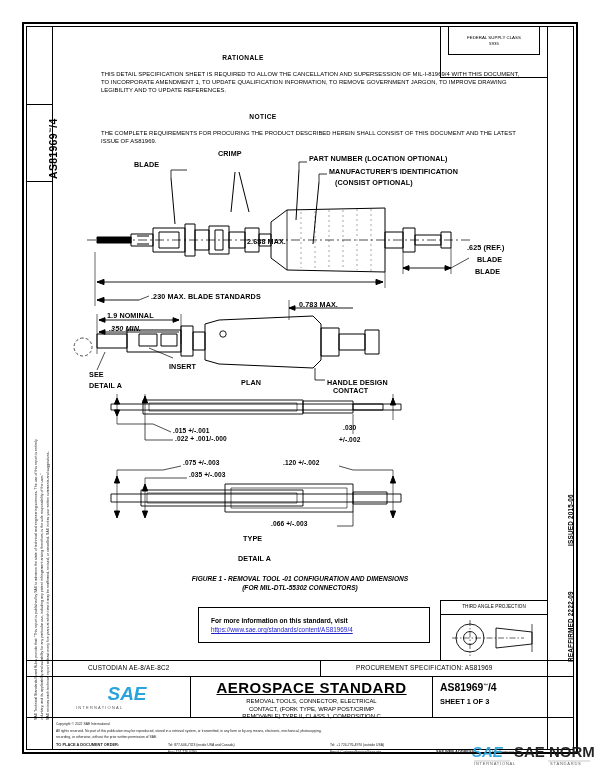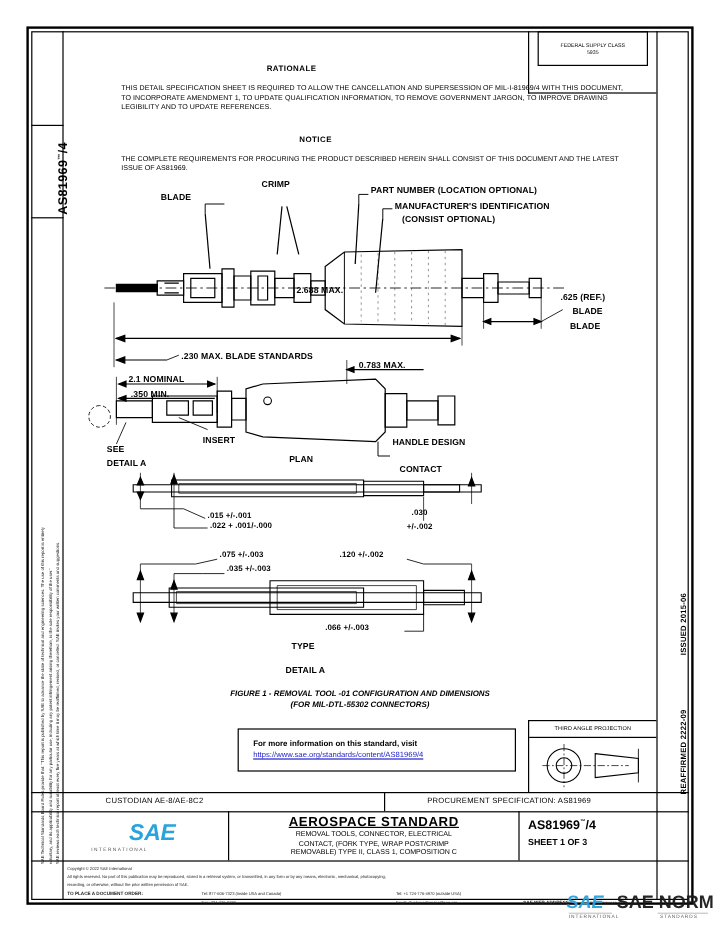--- a/index.html
+++ b/index.html
@@ -55,21 +55,21 @@
   
   .tb-top{position:absolute;left:26px;top:660px;width:548px;height:1px;background:#000;}
   .tb-mid{position:absolute;left:26px;top:676px;width:548px;height:1px;background:#000;}
   .tb-v1{position:absolute;left:320px;top:660px;width:1px;height:16px;background:#000;}
   .tb-v2{position:absolute;left:190px;top:676px;width:1px;height:41px;background:#000;}
   .tb-v3{position:absolute;left:432px;top:676px;width:1px;height:41px;background:#000;}
   .tb-bot{position:absolute;left:26px;top:717px;width:548px;height:1px;background:#000;}
   .tb-txt{position:absolute;font-size:6.4px;letter-spacing:.2px;}
 
   .as-title{position:absolute;left:191px;top:679px;width:241px;text-align:center;}
-  .as-h{font-size:11px;font-weight:bold;letter-spacing:.5px;text-decoration:underline;}
+  .as-h{font-size:15px;font-weight:bold;letter-spacing:.5px;text-decoration:underline;}
   .as-s{font-size:5.9px;line-height:7.6px;margin-top:2px;}
   .doc-no{position:absolute;left:440px;top:682px;font-size:10.4px;font-weight:bold;}
   .doc-no sup{font-size:4.6px;vertical-align:super;}
   .sheet{position:absolute;left:440px;top:697px;font-size:7.4px;font-weight:bold;}
 
   
   .sae-logo{position:absolute;left:96px;top:682px;width:62px;height:24px;}
   .sae-wm{position:absolute;left:76px;top:705px;font-size:4px;letter-spacing:1.2px;color:#555;}
 
   
@@ -253,28 +253,28 @@
     <div class="lbl" style="left:256px;top:6px;">PART NUMBER (LOCATION OPTIONAL)</div>
     <div class="lbl" style="left:276px;top:19px;">MANUFACTURER'S IDENTIFICATION</div>
     <div class="lbl" style="left:282px;top:30px;">(CONSIST OPTIONAL)</div>
 
     <div class="lbl" style="left:194px;top:89px;">2.688 MAX.</div>
     <div class="lbl" style="left:414px;top:95px;">.625 (REF.)</div>
     <div class="lbl" style="left:424px;top:107px;">BLADE</div>
     <div class="lbl" style="left:422px;top:119px;">BLADE</div>
     <div class="lbl" style="left:98px;top:144px;">.230 MAX. BLADE STANDARDS</div>
 
-    <div class="lbl" style="left:54px;top:163px;">2.1 NOMINAL</div>
-    <div class="lbl" style="left:56px;top:176px;">.350 MIN.</div>
+    <div class="lbl" style="left:54px;top:163px;">1.9 NOMINAL</div>
+    <div class="lbl" style="left:56px;top:176px;font-style:italic;">.350 MIN.</div>
     <div class="lbl" style="left:246px;top:152px;">0.783 MAX.</div>
 
     <div class="lbl" style="left:36px;top:222px;">SEE</div>
     <div class="lbl" style="left:36px;top:233px;">DETAIL A</div>
     <div class="lbl" style="left:116px;top:214px;">INSERT</div>
-    <div class="lbl" style="left:274px;top:216px;">HANDLE DESIGN</div>
+    <div class="lbl" style="left:274px;top:230px;">HANDLE DESIGN</div>
     <div class="lbl" style="left:280px;top:238px;">CONTACT</div>
 
     <div class="lbl" style="left:190px;top:228px;opacity:0;"></div>
 
     
     <div class="lbl" style="left:188px;top:230px;">PLAN</div>
     <div class="lbl sm" style="left:120px;top:279px;">.015 +/-.001</div>
     <div class="lbl sm" style="left:122px;top:287px;">.022 + .001/-.000</div>
     <div class="lbl sm" style="left:290px;top:276px;">.030</div>
     <div class="lbl sm" style="left:286px;top:288px;">+/-.002</div>

